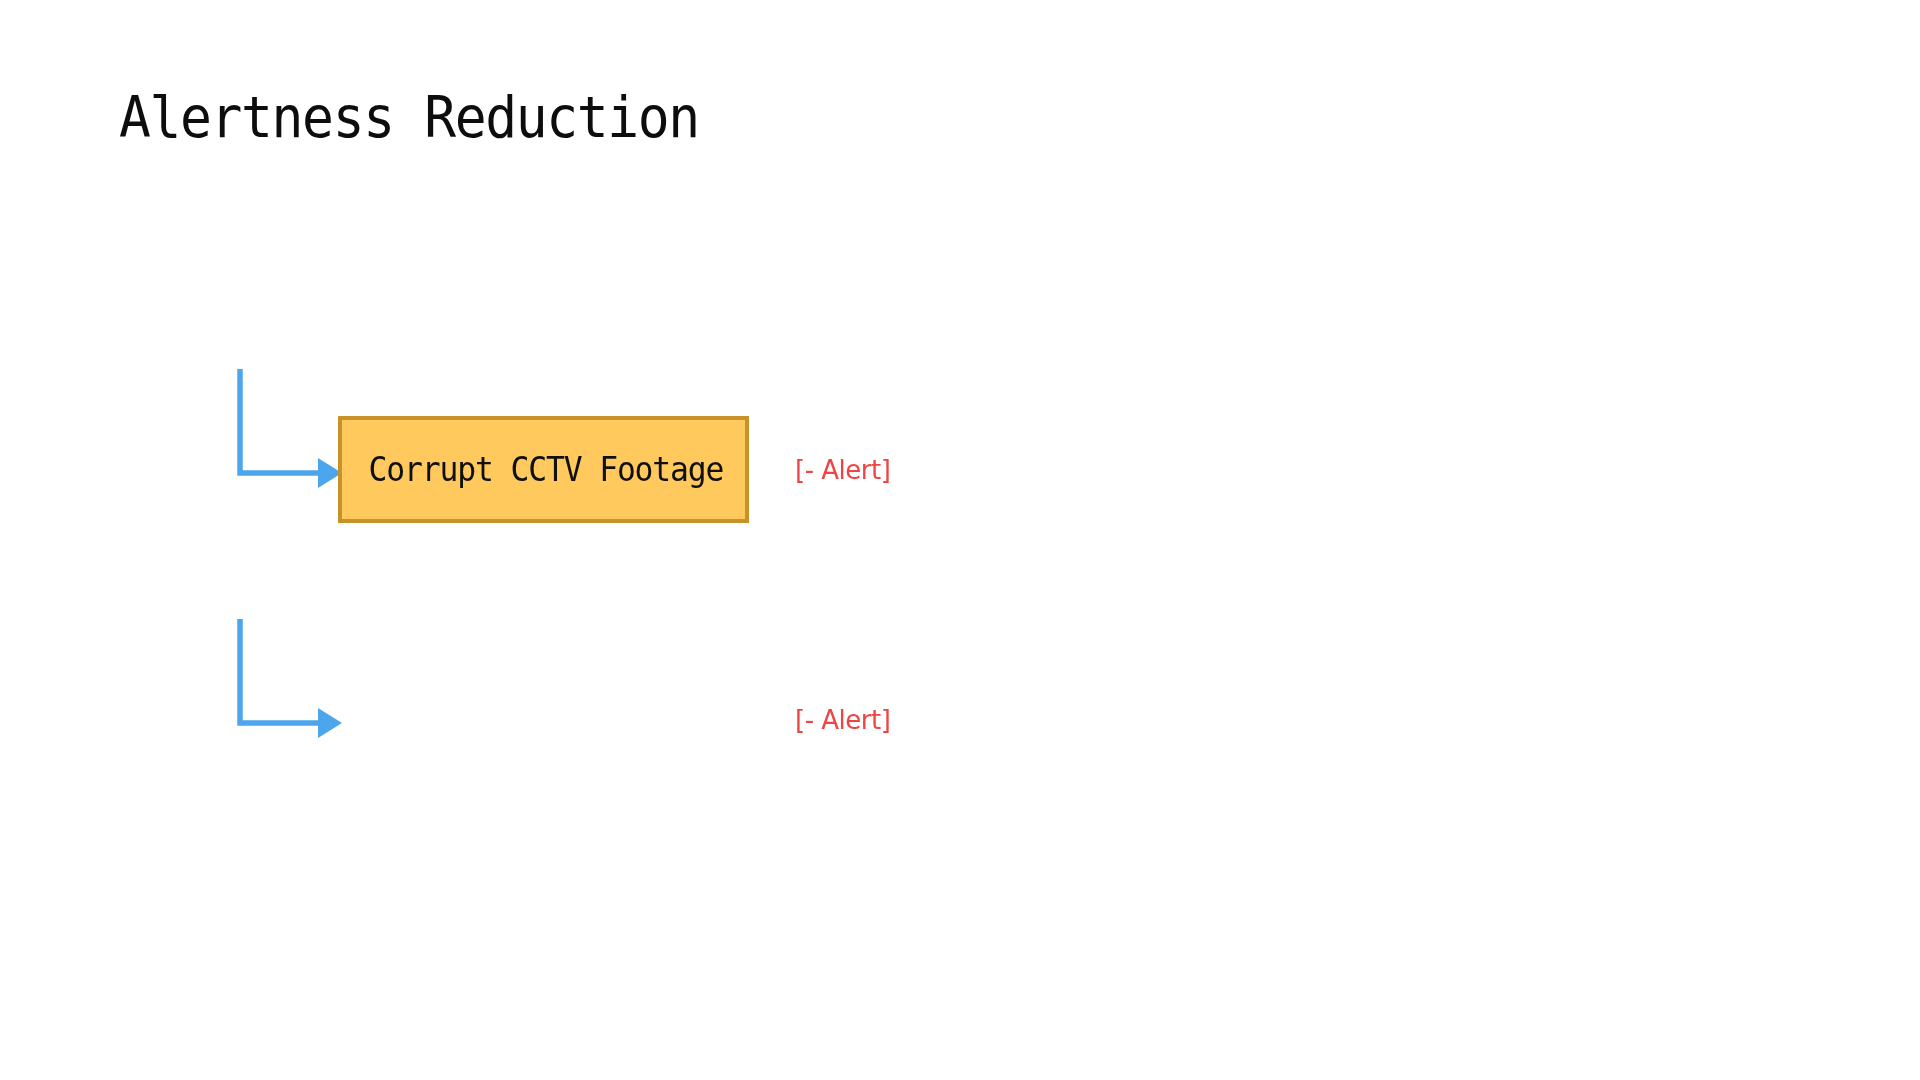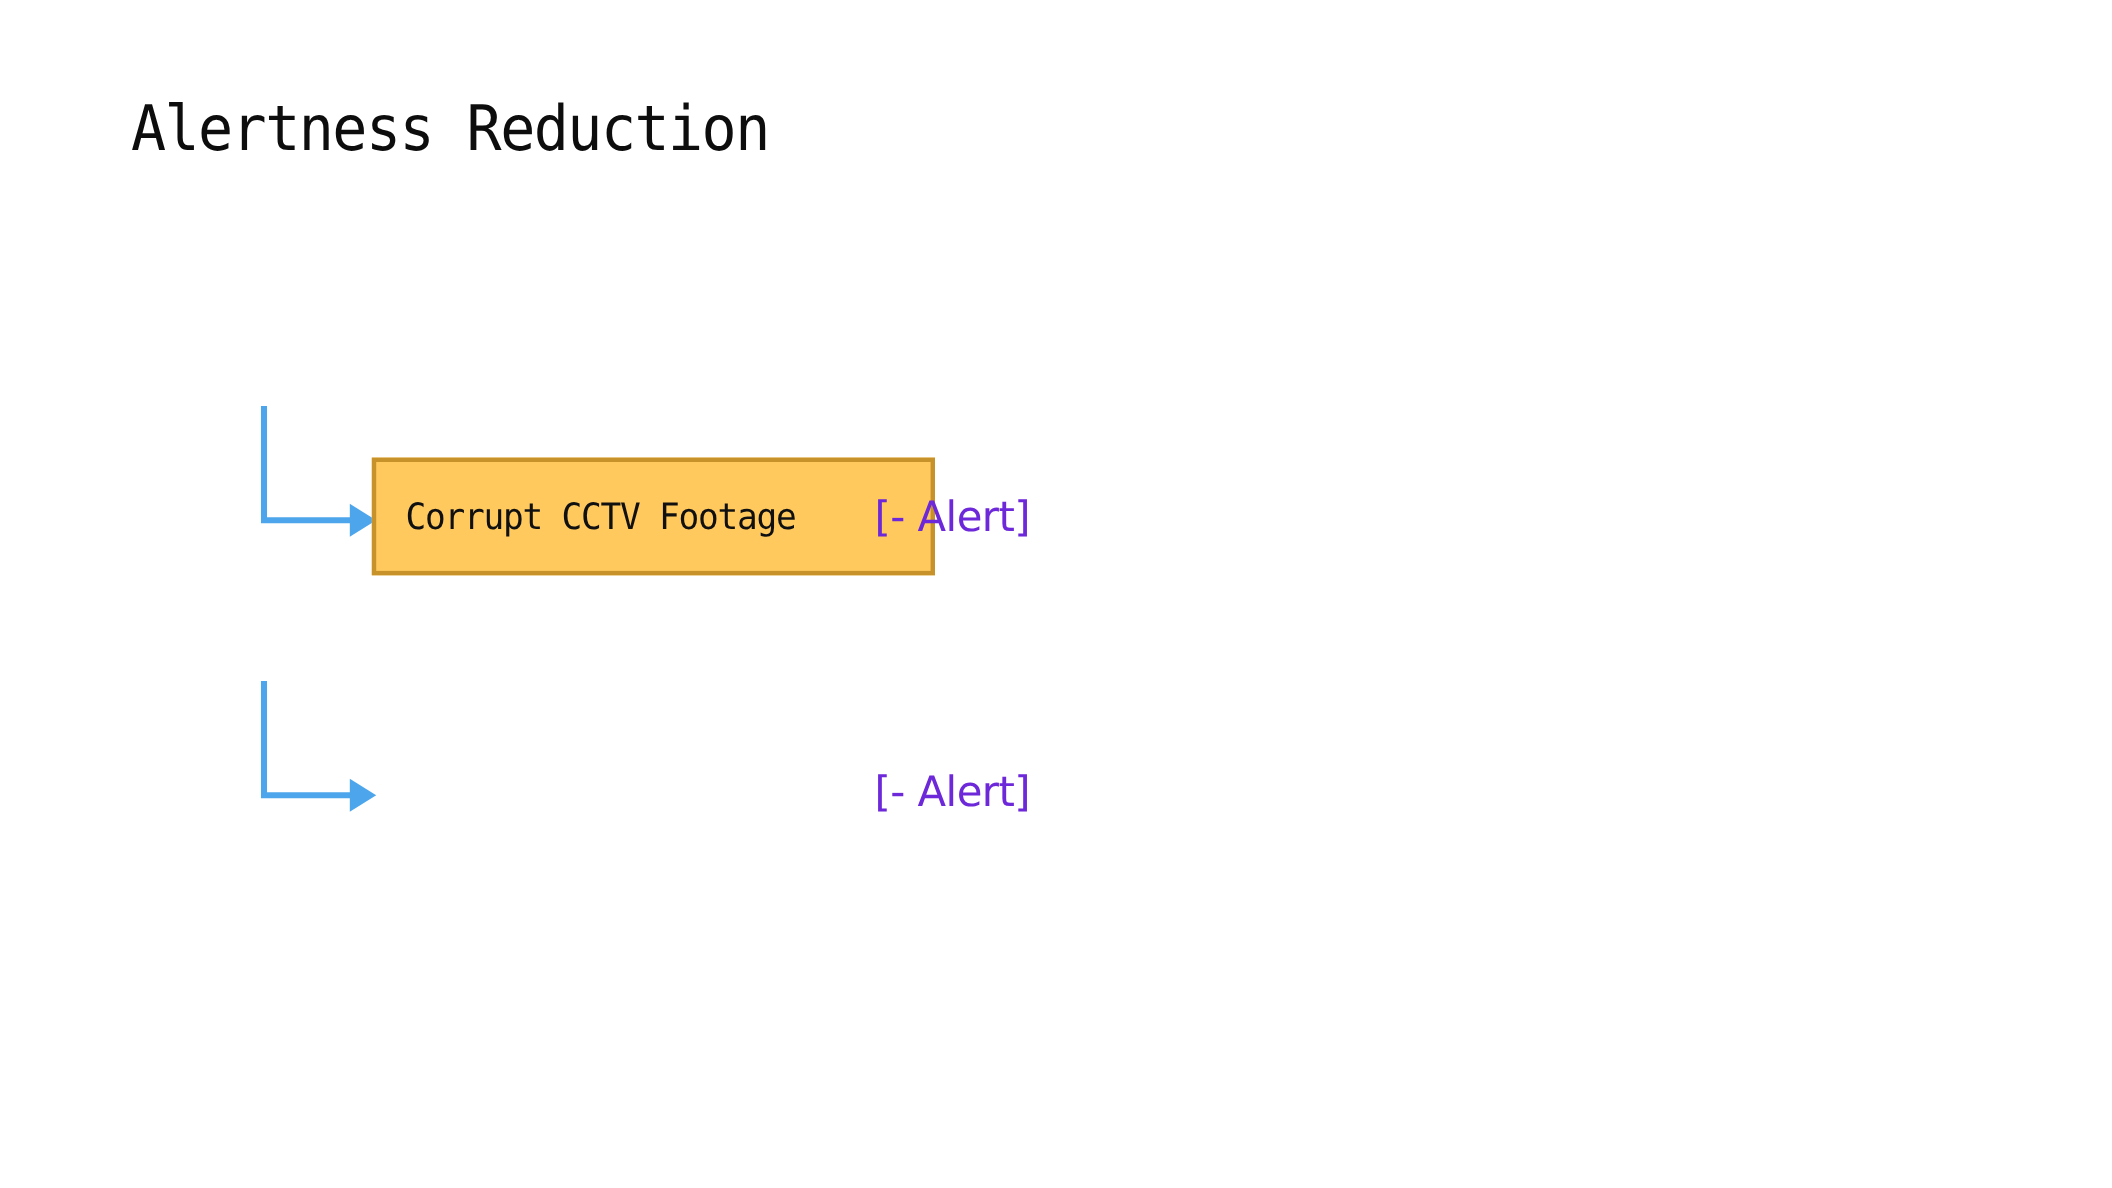--- a/index.html
+++ b/index.html
@@ -62,21 +62,21 @@
     width: 130px;
     height: 140px;
     overflow: visible;
   }
 
   
   .node-box {
     position: absolute;
     left: 338px;
     top: 58px;
-    width: 512px;
+    width: 411px;
     height: 107px;
     box-sizing: border-box;
     background: #ffc95e;
     border: 4px solid #c8922a;
     display: flex;
     align-items: center;
     justify-content: flex-start;
   }
   .node-label {
     padding-left: 28px;
@@ -92,24 +92,24 @@
 
   
   .node-annotation {
     position: absolute;
     left: 795px;
     top: 58px;
     height: 107px;
     display: flex;
     align-items: center;
     font-family: "DejaVu Sans", "Liberation Sans", sans-serif;
-    font-size: 38px;
+    font-size: 26px;
     font-weight: 400;
     letter-spacing: -0.5px;
-    color: #6d28d9;
+    color: #ef4444;
     white-space: nowrap;
   }
 </style>
 </head>
 <body>
 
 <div id="slide-canvas">
 
   <div id="page-title">Alertness Reduction</div>
 

